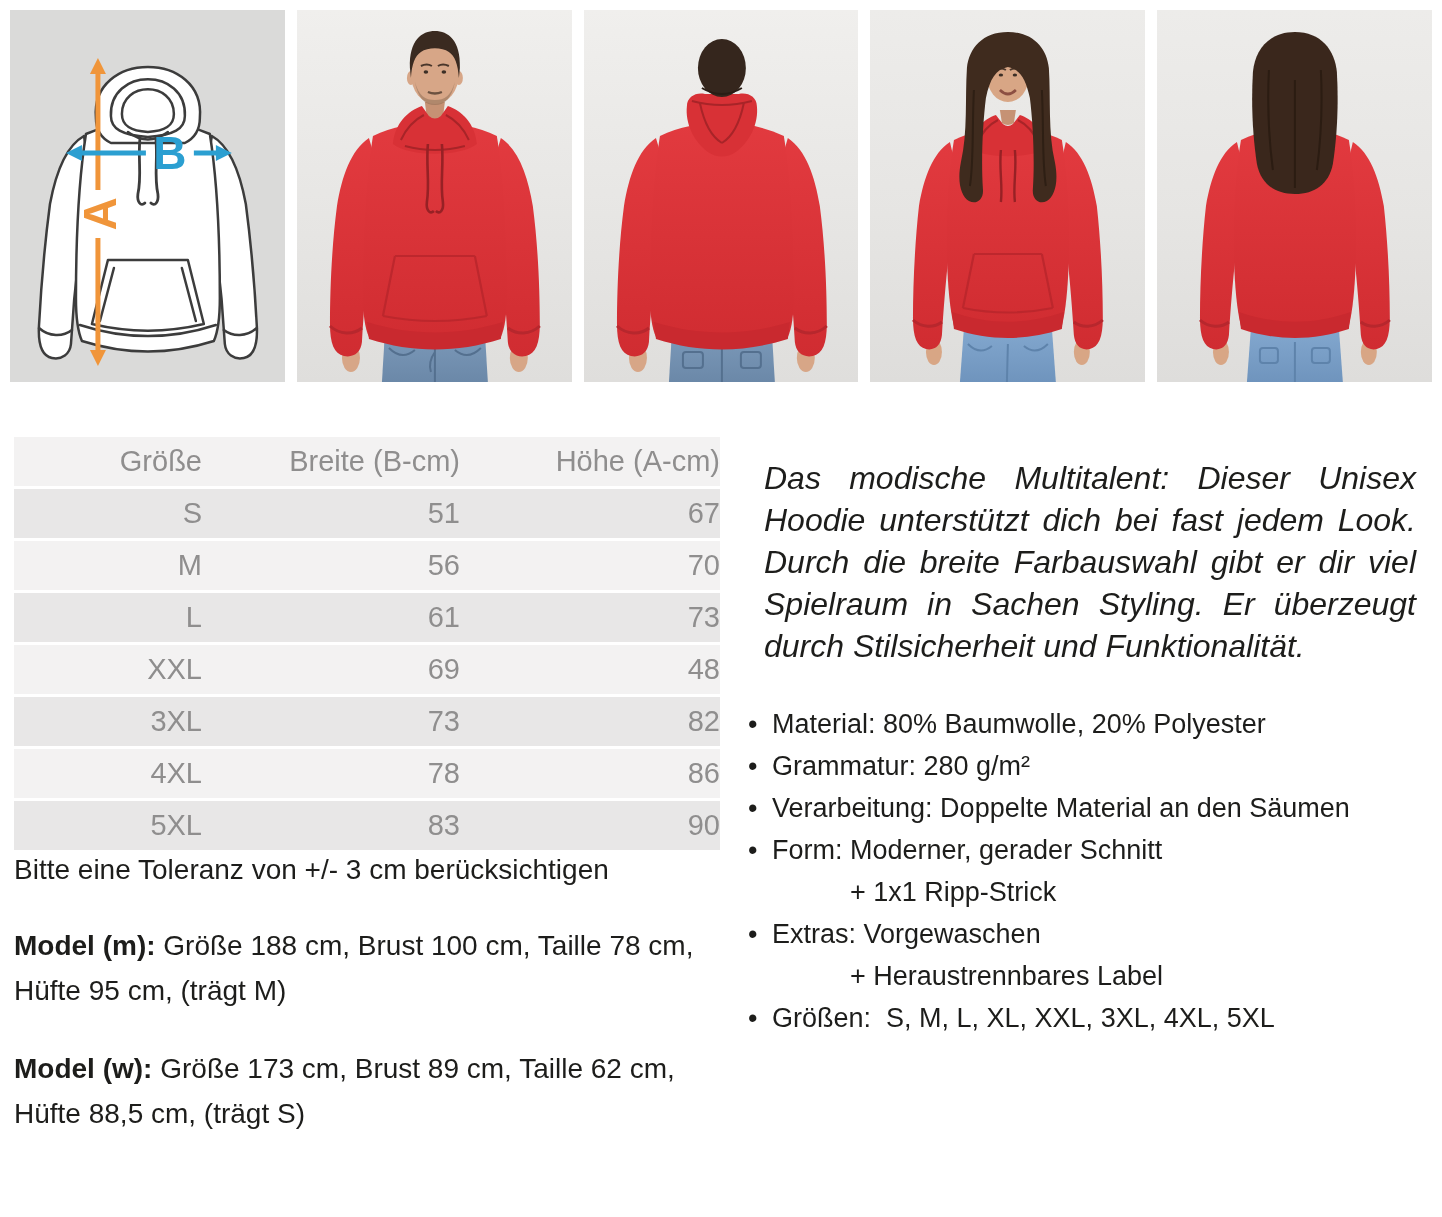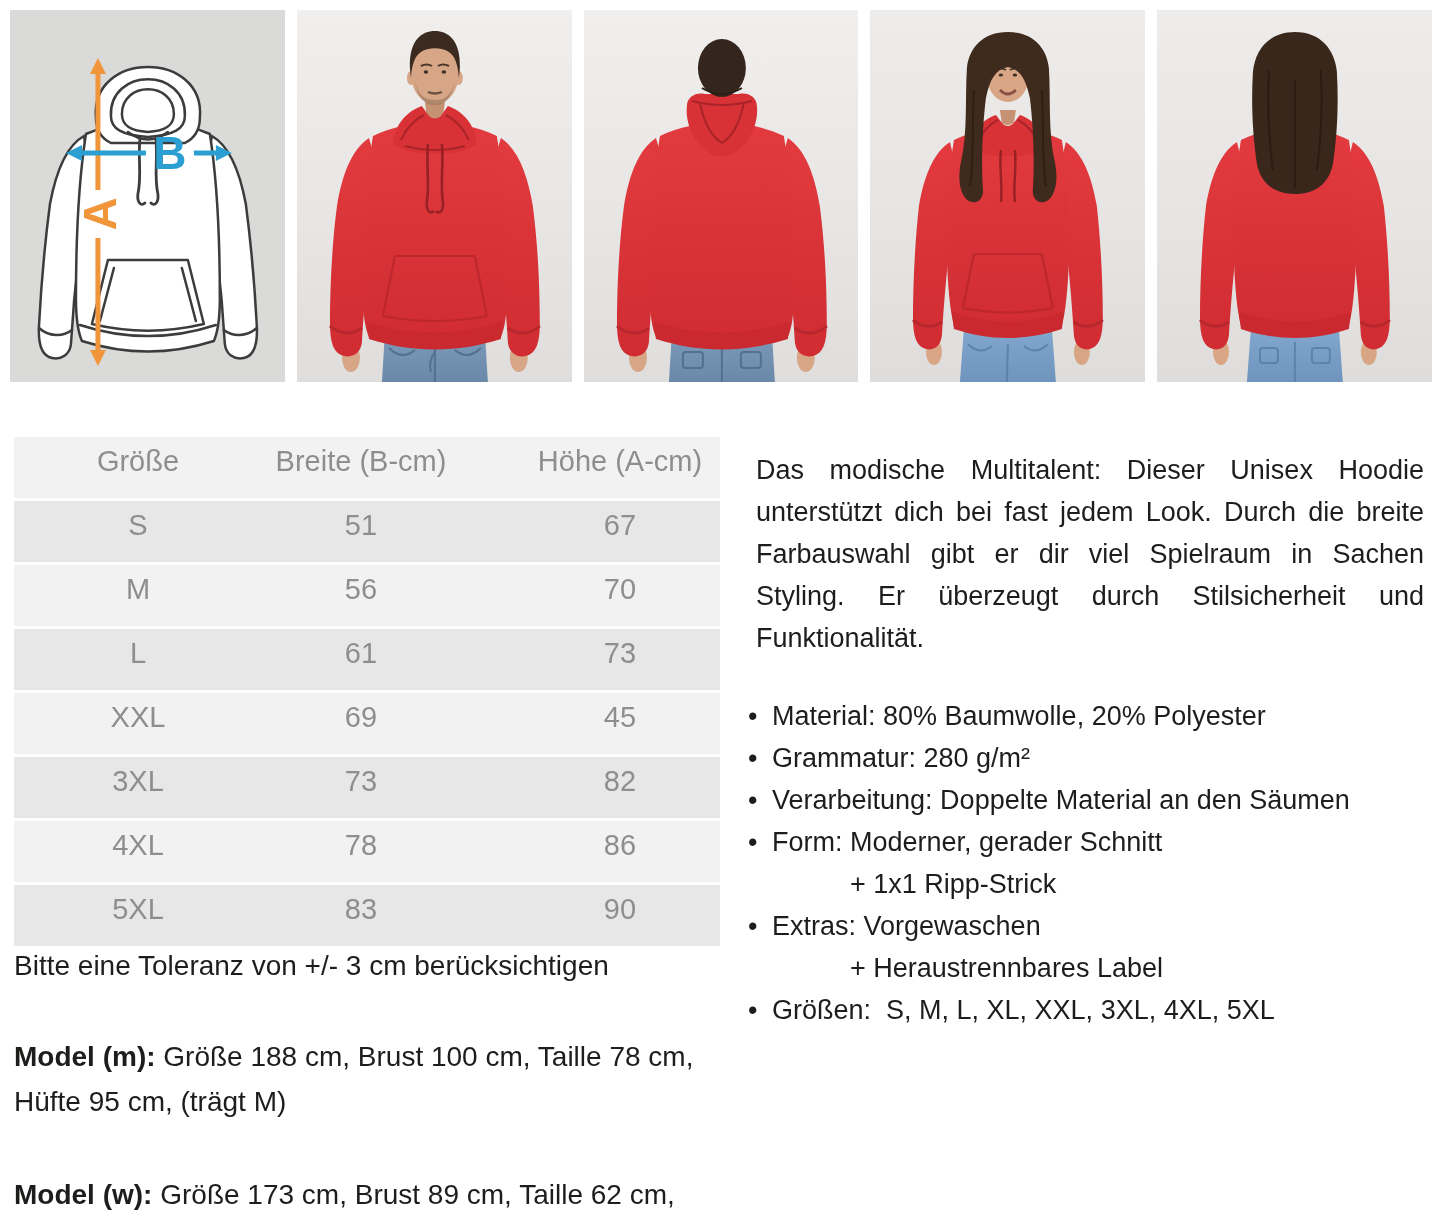--- a/index.html
+++ b/index.html
@@ -16,35 +16,35 @@
   .panel-diagram{background:#dadad9;}
   .panel-photo{background:linear-gradient(180deg,#f0efed 0%,#e7e6e4 55%,#dfdedc 100%);}
   .panel-photo.woman{background:linear-gradient(180deg,#edecea 0%,#e6e5e3 55%,#dedddb 100%);}
   
   .main{display:flex;align-items:flex-start;padding:0 10px 0 14px;margin-top:55px;}
   .left-col{width:706px;flex:none;}
   .right-col{flex:1;margin-left:28px;padding-top:4px;max-width:690px;}
   
   table.size-table{width:706px;border-collapse:collapse;font-size:29px;color:#8f8e8e;}
   table.size-table th,table.size-table td{
-    font-weight:normal;text-align:center;height:49px;padding:0 0 12px 60px;
+    font-weight:normal;text-align:right;height:49px;padding:0 0 0 60px;
     border-bottom:3px solid #ffffff;
   }
   table.size-table th:nth-child(1),table.size-table td:nth-child(1){width:128px;}
   table.size-table th:nth-child(2),table.size-table td:nth-child(2){width:198px;}
   thead tr{background:#f3f2f2;}
   tbody tr:nth-child(odd){background:#e8e7e7;}
   tbody tr:nth-child(even){background:#f3f2f2;}
   tbody tr:last-child td{border-bottom:none;}
   
   .tolerance{font-size:28px;line-height:40px;}
-  .model-block{margin-top:48px;font-size:28px;line-height:45px;width:700px;}
+  .model-block{margin-top:33px;font-size:28px;line-height:45px;width:700px;}
   .model-block .b{font-weight:bold;}
   
-  .intro{font-size:27px;line-height:42px;text-align:justify;margin:8px;}
+  .intro{font-size:32px;line-height:42px;text-align:justify;margin:16px;font-style:italic;}
   .details{margin-top:36px;}
   .li{position:relative;font-size:27px;line-height:42px;padding-left:24px;white-space:pre-wrap;}
   .li .dot{position:absolute;left:0;top:0;font-size:27px;}
   .li.sub{padding-left:102px;}
 </style>
 </head>
 <body>
 
 <div class="gallery">
 
@@ -283,21 +283,21 @@
           <td>70</td>
         </tr>
         <tr>
           <td>L</td>
           <td>61</td>
           <td>73</td>
         </tr>
         <tr>
           <td>XXL</td>
           <td>69</td>
-          <td>45</td>
+          <td>48</td>
         </tr>
         <tr>
           <td>3XL</td>
           <td>73</td>
           <td>82</td>
         </tr>
         <tr>
           <td>4XL</td>
           <td>78</td>
           <td>86</td>

